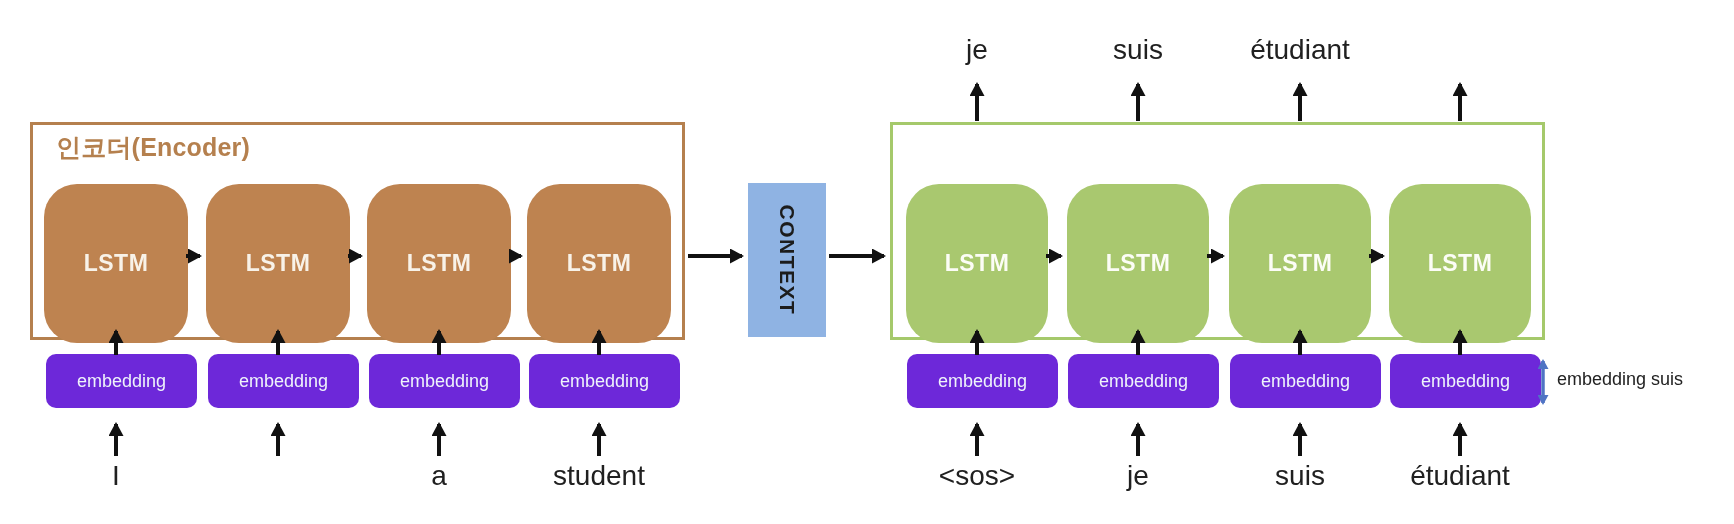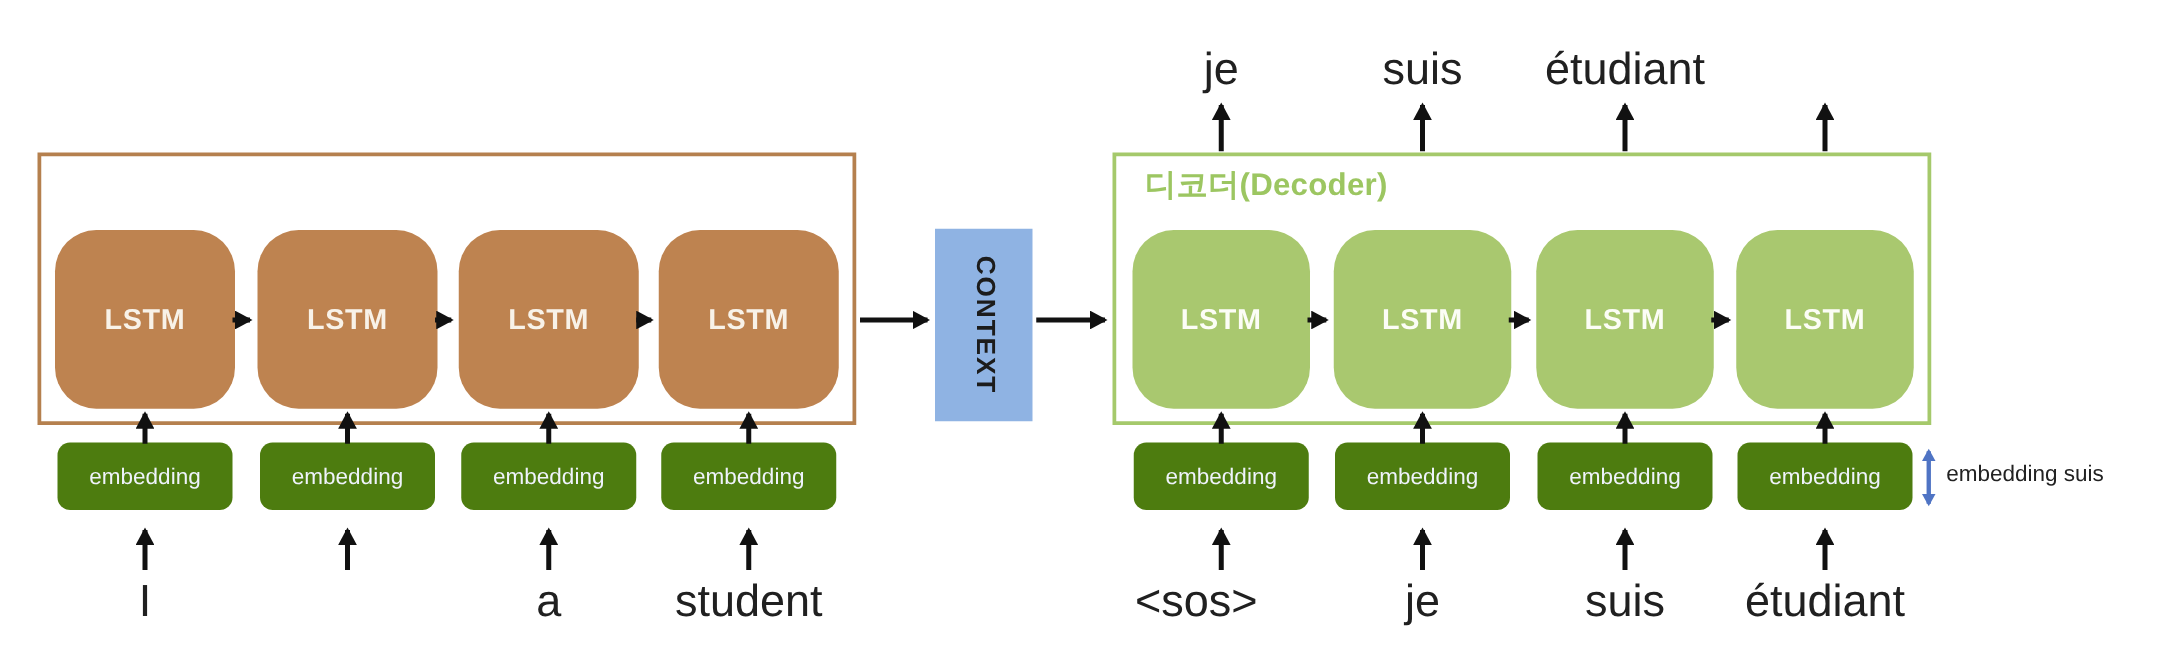--- a/index.html
+++ b/index.html
@@ -11,34 +11,34 @@
     position:absolute; top:122px; width:655px; height:218px;
     border:3px solid; box-sizing:border-box; background:transparent;
   }
   .encoder-box { left:30px; border-color:#B5804E; }
   .decoder-box { left:890px; border-color:#A5C96B; }
   .glabel { position:absolute; top:131px; font-size:25px; font-weight:bold; letter-spacing:0.2px; }
   .glabel.enc { left:56px; color:#B5804E; }
   .glabel.dec { left:916px; color:#9CC661; }
 
   .lstm {
-    position:absolute; top:184px; width:144px; height:143px; border-radius:33px;
+    position:absolute; top:184px; width:144px; height:159px; border-radius:33px;
     display:flex; align-items:center; justify-content:center;
     font-weight:bold; font-size:23px; letter-spacing:0.5px;
   }
   .lstm.enc { background:#BE8350; color:#F8F2E8; }
   .lstm.dec { background:#A9C86F; color:#FCFDF6; width:142px; }
 
   .emb {
-    position:absolute; top:354px; width:140px; height:54px; border-radius:10px;
-    background:#4d7c0f; color:#EFF3FB; display:flex; align-items:center;
+    position:absolute; top:354px; width:151px; height:54px; border-radius:10px;
+    background:#6d28d9; color:#EFF3FB; display:flex; align-items:center;
     justify-content:center; font-size:18px;
   }
 
-  .word { position:absolute; width:140px; text-align:center; font-size:36px; color:#202020; }
+  .word { position:absolute; width:140px; text-align:center; font-size:28px; color:#202020; }
   .word.in  { top:460px; }
   .word.out { top:34px;  }
 
   .context {
     position:absolute; left:748px; top:183px; width:78px; height:154px;
     background:#8FB3E3; display:flex; align-items:center; justify-content:center;
   }
   .context .vtext {
     transform:rotate(90deg); transform-origin:center;
     font-weight:bold; font-size:21px; letter-spacing:1.5px;
@@ -49,21 +49,21 @@
 
   svg.arrows { position:absolute; left:0; top:0; z-index:5; pointer-events:none; }
 </style>
 </head>
 <body>
 
 <div class="canvas">
 
   <div class="gbox encoder-box"></div>
   <div class="gbox decoder-box"></div>
-  <div class="glabel dec">디코더(Decoder)</div>
+  <div class="glabel enc">인코더(Encoder)</div>
 
   <div class="lstm enc" style="left:44px">LSTM</div>
   <div class="lstm enc" style="left:206px">LSTM</div>
   <div class="lstm enc" style="left:367px">LSTM</div>
   <div class="lstm enc" style="left:527px">LSTM</div>
 
   <div class="lstm dec" style="left:906px">LSTM</div>
   <div class="lstm dec" style="left:1067px">LSTM</div>
   <div class="lstm dec" style="left:1229px">LSTM</div>
   <div class="lstm dec" style="left:1389px">LSTM</div>
@@ -79,21 +79,21 @@
 
   <div class="emb" style="left:907px">embedding</div>
   <div class="emb" style="left:1068px">embedding</div>
   <div class="emb" style="left:1230px">embedding</div>
   <div class="emb" style="left:1390px">embedding</div>
 
   <div class="word in" style="left:46px">I</div>
   <div class="word in" style="left:369px">a</div>
   <div class="word in" style="left:529px">student</div>
 
-  <div class="word in" style="left:887px">&lt;sos&gt;</div>
+  <div class="word in" style="left:907px">&lt;sos&gt;</div>
   <div class="word in" style="left:1068px">je</div>
   <div class="word in" style="left:1230px">suis</div>
   <div class="word in" style="left:1390px">étudiant</div>
 
   <div class="word out" style="left:907px">je</div>
   <div class="word out" style="left:1068px">suis</div>
   <div class="word out" style="left:1230px">étudiant</div>
 
   <div class="annot">embedding suis</div>
 

